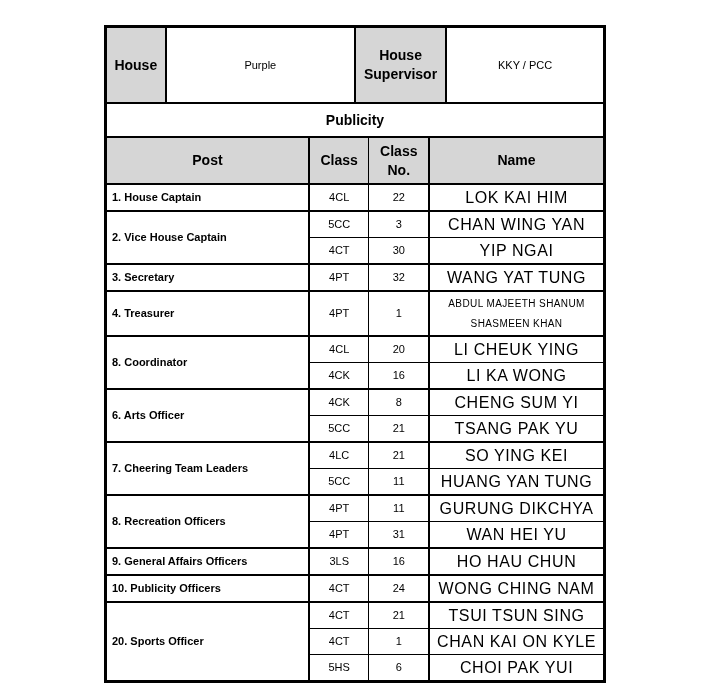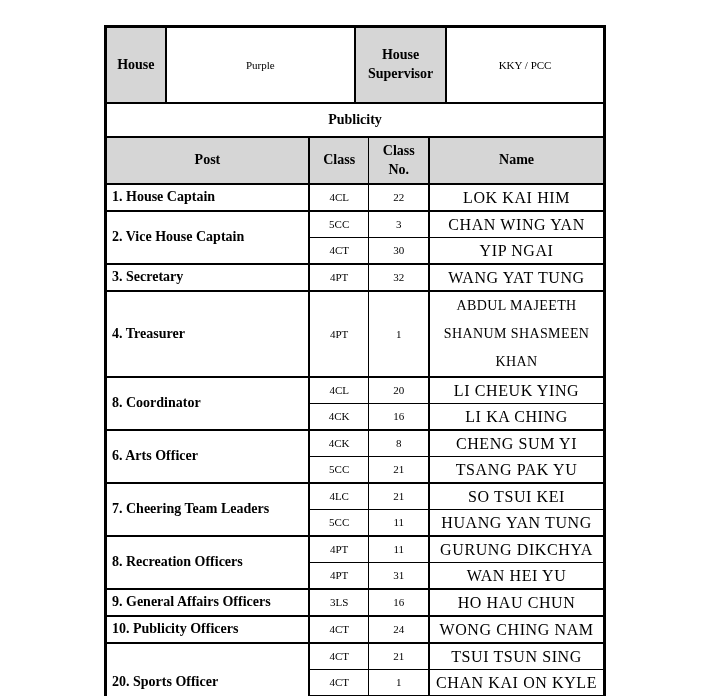--- a/index.html
+++ b/index.html
@@ -8,21 +8,20 @@
     background: #ffffff;
     font-family: "Liberation Sans", sans-serif;
     color: #000000;
   }
   .page {
     position: relative;
     width: 712px;
     height: 696px;
     background: #ffffff;
     overflow: hidden;
-    font-family: Liberation Serif, serif;
   }
   table.committee {
     position: absolute;
     left: 104px;
     top: 25px;
     width: 502px;
     border-collapse: collapse;
     table-layout: fixed;
     border: 3px solid #000000;
   }
@@ -42,24 +41,24 @@
   .v2l { border-left-width: 2px; }
   .v2r { border-right-width: 2px; }
   tr.h2 > td { border-top-width: 2px; border-bottom-width: 2px; }
   tr.gt > td { border-top-width: 2px; }
   
   tr.r-head > td { height: 74px; }
   tr.r-com  > td { height: 32px; }
   tr.r-col  > td { height: 45px; }
   tr.r-std  > td { height: 25px; }
   tr.r-tall > td { height: 43px; }
-  .post  { font-weight: bold; font-size: 14px; }
+  .post  { font-weight: bold; font-size: 11px; }
   .hcell { font-weight: bold; font-size: 14px; }
   .name  { letter-spacing: 0.6px; font-size: 16px; }
-  .name-sm { letter-spacing: 0.4px; font-size: 14px; line-height: 2.0; margin-top: 20px; }
+  .name-sm { letter-spacing: 0.4px; font-size: 10px; line-height: 2.0; margin-top: 20px; }
   .val   { font-size: 11px; }
 </style>
 </head>
 <body>
 
 <div class="page">
   <table class="committee">
     <colgroup>
       <col style="width:60px">
         <col style="width:143px">
@@ -124,40 +123,40 @@
 
     <tr class="r-std gt">
       <td colspan="2" rowspan="2" class="post left v2r">8. Coordinator</td>
       <td colspan="2" class="val">4CL</td>
       <td class="val">20</td>
       <td colspan="2" class="name v2l">LI CHEUK YING</td>
     </tr>
     <tr class="r-std">
       <td colspan="2" class="val">4CK</td>
       <td class="val">16</td>
-      <td colspan="2" class="name v2l">LI KA CHING</td>
+      <td colspan="2" class="name v2l">LI KA WONG</td>
     </tr>
 
     <tr class="r-std gt">
       <td colspan="2" rowspan="2" class="post left v2r">6. Arts Officer</td>
       <td colspan="2" class="val">4CK</td>
       <td class="val">8</td>
       <td colspan="2" class="name v2l">CHENG SUM YI</td>
     </tr>
     <tr class="r-std">
       <td colspan="2" class="val">5CC</td>
       <td class="val">21</td>
       <td colspan="2" class="name v2l">TSANG PAK YU</td>
     </tr>
 
     <tr class="r-std gt">
       <td colspan="2" rowspan="2" class="post left v2r">7. Cheering Team Leaders</td>
       <td colspan="2" class="val">4LC</td>
       <td class="val">21</td>
-      <td colspan="2" class="name v2l">SO TSUI KEI</td>
+      <td colspan="2" class="name v2l">SO YING KEI</td>
     </tr>
     <tr class="r-std">
       <td colspan="2" class="val">5CC</td>
       <td class="val">11</td>
       <td colspan="2" class="name v2l">HUANG YAN TUNG</td>
     </tr>
 
     <tr class="r-std gt">
       <td colspan="2" rowspan="2" class="post left v2r">8. Recreation Officers</td>
       <td colspan="2" class="val">4PT</td>

